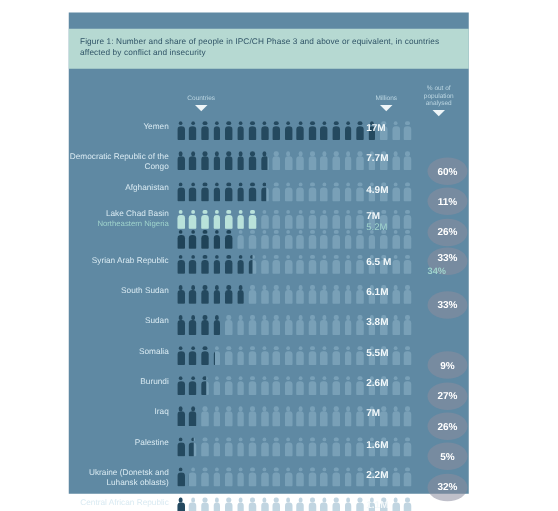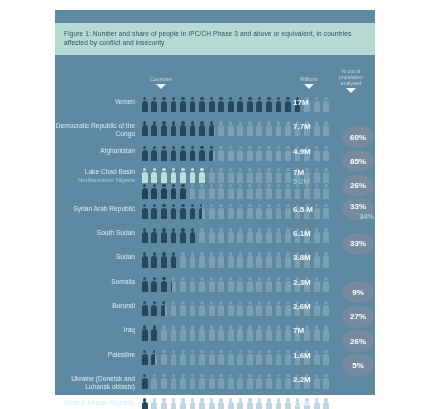--- a/index.html
+++ b/index.html
@@ -97,21 +97,21 @@
   }
   .row.tall .pct{top:-1px;}
   .pct-txt{
     position:absolute;left:1px;top:0px;width:32px;height:22px;
     display:flex;align-items:center;justify-content:center;
     color:#ffffff;font-size:8px;font-weight:bold;
   }
   .row.tall .pct-txt{top:-3px;}
   .pct-sub{
     position:absolute;left:1px;top:13px;width:32px;
-    text-align:right;color:#9fd3cc;font-size:7.4px;font-weight:bold;
+    text-align:left;color:#9fd3cc;font-size:7.4px;font-weight:bold;
   }
 </style>
 </head>
 <body>
 
 <div id="root">
 
   <div class="panel">
 
     <div class="title-band">
@@ -152,21 +152,21 @@
           <div class="label">Democratic Republic of the Congo</div>
           <div class="track">
             <div class="icons">
               <span style="position: absolute; left: 0px; top: 0px; white-space: nowrap; font-size: 0px;"><span class="fig bg-fig"><i class="head"></i><i class="body"></i><i class="gap"></i></span><span class="fig bg-fig"><i class="head"></i><i class="body"></i><i class="gap"></i></span><span class="fig bg-fig"><i class="head"></i><i class="body"></i><i class="gap"></i></span><span class="fig bg-fig"><i class="head"></i><i class="body"></i><i class="gap"></i></span><span class="fig bg-fig"><i class="head"></i><i class="body"></i><i class="gap"></i></span><span class="fig bg-fig"><i class="head"></i><i class="body"></i><i class="gap"></i></span><span class="fig bg-fig"><i class="head"></i><i class="body"></i><i class="gap"></i></span><span class="fig bg-fig"><i class="head"></i><i class="body"></i><i class="gap"></i></span><span class="fig bg-fig"><i class="head"></i><i class="body"></i><i class="gap"></i></span><span class="fig bg-fig"><i class="head"></i><i class="body"></i><i class="gap"></i></span><span class="fig bg-fig"><i class="head"></i><i class="body"></i><i class="gap"></i></span><span class="fig bg-fig"><i class="head"></i><i class="body"></i><i class="gap"></i></span><span class="fig bg-fig"><i class="head"></i><i class="body"></i><i class="gap"></i></span><span class="fig bg-fig"><i class="head"></i><i class="body"></i><i class="gap"></i></span><span class="fig bg-fig"><i class="head"></i><i class="body"></i><i class="gap"></i></span><span class="fig bg-fig"><i class="head"></i><i class="body"></i><i class="gap"></i></span><span class="fig bg-fig"><i class="head"></i><i class="body"></i><i class="gap"></i></span><span class="fig bg-fig"><i class="head"></i><i class="body"></i><i class="gap"></i></span><span class="fig bg-fig"><i class="head"></i><i class="body"></i><i class="gap"></i></span><span class="fig bg-fig"><i class="head"></i><i class="body"></i><i class="gap"></i></span></span>
               <span class="clip" style="position: absolute; left: 0px; top: 0px; width: 73.535px;"><span style="display: inline-block; white-space: nowrap; font-size: 0px;"><span class="fig fill-fig"><i class="head"></i><i class="body"></i><i class="gap"></i></span><span class="fig fill-fig"><i class="head"></i><i class="body"></i><i class="gap"></i></span><span class="fig fill-fig"><i class="head"></i><i class="body"></i><i class="gap"></i></span><span class="fig fill-fig"><i class="head"></i><i class="body"></i><i class="gap"></i></span><span class="fig fill-fig"><i class="head"></i><i class="body"></i><i class="gap"></i></span><span class="fig fill-fig"><i class="head"></i><i class="body"></i><i class="gap"></i></span><span class="fig fill-fig"><i class="head"></i><i class="body"></i><i class="gap"></i></span><span class="fig fill-fig"><i class="head"></i><i class="body"></i><i class="gap"></i></span></span></span>
             </div>
           </div>
           <div class="millions">7.7M</div>
           <div class="pct-wrap">
             <div class="pct"></div>
-            <div class="pct-txt">85%</div>
+            <div class="pct-txt">11%</div>
           </div>
         </div>
         <div class="row">
           <div class="label">Afghanistan</div>
           <div class="track">
             <div class="icons">
               <span style="position: absolute; left: 0px; top: 0px; white-space: nowrap; font-size: 0px;"><span class="fig bg-fig"><i class="head"></i><i class="body"></i><i class="gap"></i></span><span class="fig bg-fig"><i class="head"></i><i class="body"></i><i class="gap"></i></span><span class="fig bg-fig"><i class="head"></i><i class="body"></i><i class="gap"></i></span><span class="fig bg-fig"><i class="head"></i><i class="body"></i><i class="gap"></i></span><span class="fig bg-fig"><i class="head"></i><i class="body"></i><i class="gap"></i></span><span class="fig bg-fig"><i class="head"></i><i class="body"></i><i class="gap"></i></span><span class="fig bg-fig"><i class="head"></i><i class="body"></i><i class="gap"></i></span><span class="fig bg-fig"><i class="head"></i><i class="body"></i><i class="gap"></i></span><span class="fig bg-fig"><i class="head"></i><i class="body"></i><i class="gap"></i></span><span class="fig bg-fig"><i class="head"></i><i class="body"></i><i class="gap"></i></span><span class="fig bg-fig"><i class="head"></i><i class="body"></i><i class="gap"></i></span><span class="fig bg-fig"><i class="head"></i><i class="body"></i><i class="gap"></i></span><span class="fig bg-fig"><i class="head"></i><i class="body"></i><i class="gap"></i></span><span class="fig bg-fig"><i class="head"></i><i class="body"></i><i class="gap"></i></span><span class="fig bg-fig"><i class="head"></i><i class="body"></i><i class="gap"></i></span><span class="fig bg-fig"><i class="head"></i><i class="body"></i><i class="gap"></i></span><span class="fig bg-fig"><i class="head"></i><i class="body"></i><i class="gap"></i></span><span class="fig bg-fig"><i class="head"></i><i class="body"></i><i class="gap"></i></span><span class="fig bg-fig"><i class="head"></i><i class="body"></i><i class="gap"></i></span><span class="fig bg-fig"><i class="head"></i><i class="body"></i><i class="gap"></i></span></span>
               <span class="clip" style="position: absolute; left: 0px; top: 0px; width: 72.58px;"><span style="display: inline-block; white-space: nowrap; font-size: 0px;"><span class="fig fill-fig"><i class="head"></i><i class="body"></i><i class="gap"></i></span><span class="fig fill-fig"><i class="head"></i><i class="body"></i><i class="gap"></i></span><span class="fig fill-fig"><i class="head"></i><i class="body"></i><i class="gap"></i></span><span class="fig fill-fig"><i class="head"></i><i class="body"></i><i class="gap"></i></span><span class="fig fill-fig"><i class="head"></i><i class="body"></i><i class="gap"></i></span><span class="fig fill-fig"><i class="head"></i><i class="body"></i><i class="gap"></i></span><span class="fig fill-fig"><i class="head"></i><i class="body"></i><i class="gap"></i></span><span class="fig fill-fig"><i class="head"></i><i class="body"></i><i class="gap"></i></span></span></span>
             </div>
           </div>
@@ -234,21 +234,21 @@
           </div>
         </div>
         <div class="row">
           <div class="label">Somalia</div>
           <div class="track">
             <div class="icons">
               <span style="position: absolute; left: 0px; top: 0px; white-space: nowrap; font-size: 0px;"><span class="fig bg-fig"><i class="head"></i><i class="body"></i><i class="gap"></i></span><span class="fig bg-fig"><i class="head"></i><i class="body"></i><i class="gap"></i></span><span class="fig bg-fig"><i class="head"></i><i class="body"></i><i class="gap"></i></span><span class="fig bg-fig"><i class="head"></i><i class="body"></i><i class="gap"></i></span><span class="fig bg-fig"><i class="head"></i><i class="body"></i><i class="gap"></i></span><span class="fig bg-fig"><i class="head"></i><i class="body"></i><i class="gap"></i></span><span class="fig bg-fig"><i class="head"></i><i class="body"></i><i class="gap"></i></span><span class="fig bg-fig"><i class="head"></i><i class="body"></i><i class="gap"></i></span><span class="fig bg-fig"><i class="head"></i><i class="body"></i><i class="gap"></i></span><span class="fig bg-fig"><i class="head"></i><i class="body"></i><i class="gap"></i></span><span class="fig bg-fig"><i class="head"></i><i class="body"></i><i class="gap"></i></span><span class="fig bg-fig"><i class="head"></i><i class="body"></i><i class="gap"></i></span><span class="fig bg-fig"><i class="head"></i><i class="body"></i><i class="gap"></i></span><span class="fig bg-fig"><i class="head"></i><i class="body"></i><i class="gap"></i></span><span class="fig bg-fig"><i class="head"></i><i class="body"></i><i class="gap"></i></span><span class="fig bg-fig"><i class="head"></i><i class="body"></i><i class="gap"></i></span><span class="fig bg-fig"><i class="head"></i><i class="body"></i><i class="gap"></i></span><span class="fig bg-fig"><i class="head"></i><i class="body"></i><i class="gap"></i></span><span class="fig bg-fig"><i class="head"></i><i class="body"></i><i class="gap"></i></span><span class="fig bg-fig"><i class="head"></i><i class="body"></i><i class="gap"></i></span></span>
               <span class="clip" style="position: absolute; left: 0px; top: 0px; width: 31.515px;"><span style="display: inline-block; white-space: nowrap; font-size: 0px;"><span class="fig fill-fig"><i class="head"></i><i class="body"></i><i class="gap"></i></span><span class="fig fill-fig"><i class="head"></i><i class="body"></i><i class="gap"></i></span><span class="fig fill-fig"><i class="head"></i><i class="body"></i><i class="gap"></i></span><span class="fig fill-fig"><i class="body"></i></span></span></span>
             </div>
           </div>
-          <div class="millions">2.3M</div>
+          <div class="millions">5.5M</div>
           <div class="pct-wrap">
             <div class="pct"></div>
             <div class="pct-txt">27%</div>
           </div>
         </div>
         <div class="row">
           <div class="label">Burundi</div>
           <div class="track">
             <div class="icons">
               <span style="position: absolute; left: 0px; top: 0px; white-space: nowrap; font-size: 0px;"><span class="fig bg-fig"><i class="head"></i><i class="body"></i><i class="gap"></i></span><span class="fig bg-fig"><i class="head"></i><i class="body"></i><i class="gap"></i></span><span class="fig bg-fig"><i class="head"></i><i class="body"></i><i class="gap"></i></span><span class="fig bg-fig"><i class="head"></i><i class="body"></i><i class="gap"></i></span><span class="fig bg-fig"><i class="head"></i><i class="body"></i><i class="gap"></i></span><span class="fig bg-fig"><i class="head"></i><i class="body"></i><i class="gap"></i></span><span class="fig bg-fig"><i class="head"></i><i class="body"></i><i class="gap"></i></span><span class="fig bg-fig"><i class="head"></i><i class="body"></i><i class="gap"></i></span><span class="fig bg-fig"><i class="head"></i><i class="body"></i><i class="gap"></i></span><span class="fig bg-fig"><i class="head"></i><i class="body"></i><i class="gap"></i></span><span class="fig bg-fig"><i class="head"></i><i class="body"></i><i class="gap"></i></span><span class="fig bg-fig"><i class="head"></i><i class="body"></i><i class="gap"></i></span><span class="fig bg-fig"><i class="head"></i><i class="body"></i><i class="gap"></i></span><span class="fig bg-fig"><i class="head"></i><i class="body"></i><i class="gap"></i></span><span class="fig bg-fig"><i class="head"></i><i class="body"></i><i class="gap"></i></span><span class="fig bg-fig"><i class="head"></i><i class="body"></i><i class="gap"></i></span><span class="fig bg-fig"><i class="head"></i><i class="body"></i><i class="gap"></i></span><span class="fig bg-fig"><i class="head"></i><i class="body"></i><i class="gap"></i></span><span class="fig bg-fig"><i class="head"></i><i class="body"></i><i class="gap"></i></span><span class="fig bg-fig"><i class="head"></i><i class="body"></i><i class="gap"></i></span></span>
@@ -277,20 +277,24 @@
         </div>
         <div class="row">
           <div class="label">Palestine</div>
           <div class="track">
             <div class="icons">
               <span style="position: absolute; left: 0px; top: 0px; white-space: nowrap; font-size: 0px;"><span class="fig bg-fig"><i class="head"></i><i class="body"></i><i class="gap"></i></span><span class="fig bg-fig"><i class="head"></i><i class="body"></i><i class="gap"></i></span><span class="fig bg-fig"><i class="head"></i><i class="body"></i><i class="gap"></i></span><span class="fig bg-fig"><i class="head"></i><i class="body"></i><i class="gap"></i></span><span class="fig bg-fig"><i class="head"></i><i class="body"></i><i class="gap"></i></span><span class="fig bg-fig"><i class="head"></i><i class="body"></i><i class="gap"></i></span><span class="fig bg-fig"><i class="head"></i><i class="body"></i><i class="gap"></i></span><span class="fig bg-fig"><i class="head"></i><i class="body"></i><i class="gap"></i></span><span class="fig bg-fig"><i class="head"></i><i class="body"></i><i class="gap"></i></span><span class="fig bg-fig"><i class="head"></i><i class="body"></i><i class="gap"></i></span><span class="fig bg-fig"><i class="head"></i><i class="body"></i><i class="gap"></i></span><span class="fig bg-fig"><i class="head"></i><i class="body"></i><i class="gap"></i></span><span class="fig bg-fig"><i class="head"></i><i class="body"></i><i class="gap"></i></span><span class="fig bg-fig"><i class="head"></i><i class="body"></i><i class="gap"></i></span><span class="fig bg-fig"><i class="head"></i><i class="body"></i><i class="gap"></i></span><span class="fig bg-fig"><i class="head"></i><i class="body"></i><i class="gap"></i></span><span class="fig bg-fig"><i class="head"></i><i class="body"></i><i class="gap"></i></span><span class="fig bg-fig"><i class="head"></i><i class="body"></i><i class="gap"></i></span><span class="fig bg-fig"><i class="head"></i><i class="body"></i><i class="gap"></i></span><span class="fig bg-fig"><i class="head"></i><i class="body"></i><i class="gap"></i></span></span>
               <span class="clip" style="position: absolute; left: 0px; top: 0px; width: 15.28px;"><span style="display: inline-block; white-space: nowrap; font-size: 0px;"><span class="fig fill-fig"><i class="head"></i><i class="body"></i><i class="gap"></i></span><span class="fig fill-fig"><i class="head"></i><i class="body"></i><i class="gap"></i></span></span></span>
             </div>
           </div>
           <div class="millions">1.6M</div>
+          <div class="pct-wrap">
+            <div class="pct"></div>
+            <div class="pct-txt">32%</div>
+          </div>
         </div>
         <div class="row">
           <div class="label">Ukraine (Donetsk and Luhansk oblasts)</div>
           <div class="track">
             <div class="icons">
               <span style="position: absolute; left: 0px; top: 0px; white-space: nowrap; font-size: 0px;"><span class="fig bg-fig"><i class="head"></i><i class="body"></i><i class="gap"></i></span><span class="fig bg-fig"><i class="head"></i><i class="body"></i><i class="gap"></i></span><span class="fig bg-fig"><i class="head"></i><i class="body"></i><i class="gap"></i></span><span class="fig bg-fig"><i class="head"></i><i class="body"></i><i class="gap"></i></span><span class="fig bg-fig"><i class="head"></i><i class="body"></i><i class="gap"></i></span><span class="fig bg-fig"><i class="head"></i><i class="body"></i><i class="gap"></i></span><span class="fig bg-fig"><i class="head"></i><i class="body"></i><i class="gap"></i></span><span class="fig bg-fig"><i class="head"></i><i class="body"></i><i class="gap"></i></span><span class="fig bg-fig"><i class="head"></i><i class="body"></i><i class="gap"></i></span><span class="fig bg-fig"><i class="head"></i><i class="body"></i><i class="gap"></i></span><span class="fig bg-fig"><i class="head"></i><i class="body"></i><i class="gap"></i></span><span class="fig bg-fig"><i class="head"></i><i class="body"></i><i class="gap"></i></span><span class="fig bg-fig"><i class="head"></i><i class="body"></i><i class="gap"></i></span><span class="fig bg-fig"><i class="head"></i><i class="body"></i><i class="gap"></i></span><span class="fig bg-fig"><i class="head"></i><i class="body"></i><i class="gap"></i></span><span class="fig bg-fig"><i class="head"></i><i class="body"></i><i class="gap"></i></span><span class="fig bg-fig"><i class="head"></i><i class="body"></i><i class="gap"></i></span><span class="fig bg-fig"><i class="head"></i><i class="body"></i><i class="gap"></i></span><span class="fig bg-fig"><i class="head"></i><i class="body"></i><i class="gap"></i></span><span class="fig bg-fig"><i class="head"></i><i class="body"></i><i class="gap"></i></span></span>
               <span class="clip" style="position: absolute; left: 0px; top: 0px; width: 11.46px;"><span style="display: inline-block; white-space: nowrap; font-size: 0px;"><span class="fig fill-fig"><i class="head"></i><i class="body"></i><i class="gap"></i></span><span class="fig fill-fig"><i class="body"></i></span></span></span>
             </div>
           </div>
           <div class="millions">2.2M</div>

